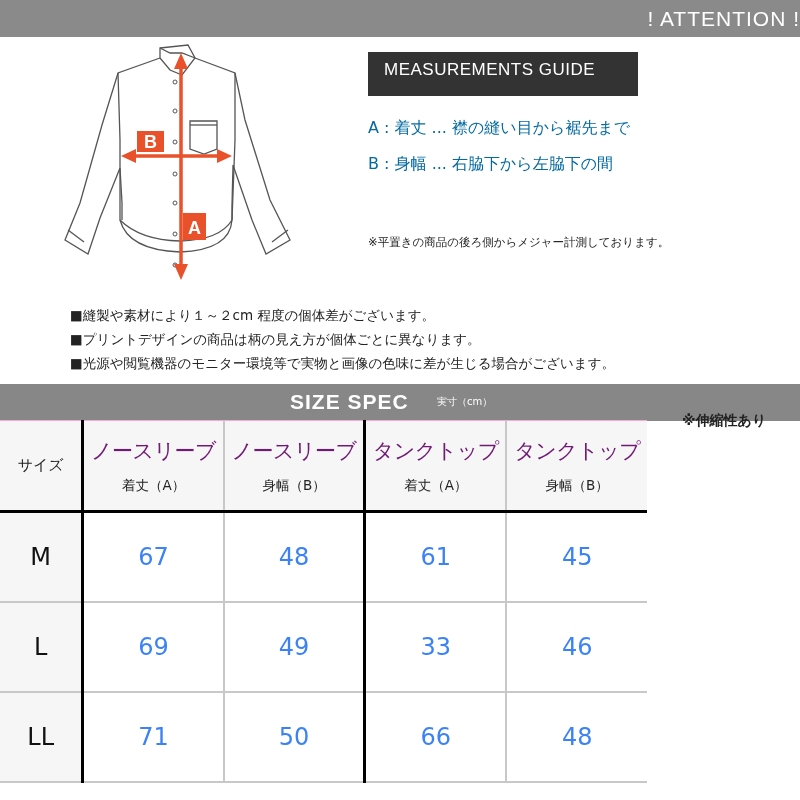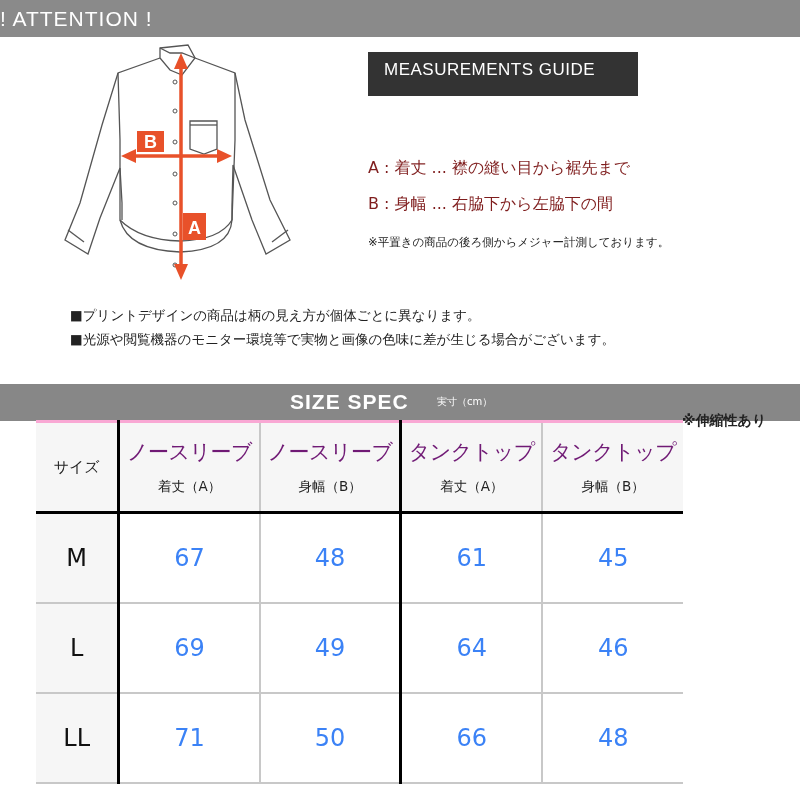--- a/index.html
+++ b/index.html
@@ -1,35 +1,35 @@
 <!DOCTYPE html>
 <html><head>
 <meta charset="utf-8">
 <style>
   * { box-sizing: border-box; margin: 0; padding: 0; }
   html, body { width: 800px; height: 800px; background: #ffffff; overflow: hidden; }
   body { position: relative; font-family: "DejaVu Sans", sans-serif; color: #222; }
 
   .attention-bar {
     position: absolute; left: 0; top: 0; width: 800px; height: 37px;
-    background: #8a8a8a; color: #fff; text-align: left;
+    background: #8a8a8a; color: #fff; text-align: right;
     font-family: "Liberation Sans", sans-serif; font-size: 21px; letter-spacing: 1px;
     line-height: 37px;
   }
 
   .shirt { position: absolute; left: 40px; top: 40px; width: 280px; height: 250px; }
 
   .guide-badge {
     position: absolute; left: 368px; top: 52px; width: 270px; height: 44px;
     background: #333333; color: #fff;
     font-family: "Liberation Sans", sans-serif; font-size: 17px; letter-spacing: 0.5px;
     line-height: 35px; padding-left: 16px;
   }
   .guide-line {
-    position: absolute; left: 368px; font-size: 16px; color: #7f1d1d; margin-top: 40px;
+    position: absolute; left: 368px; font-size: 16px; color: #0369a1;
   }
   .guide-a { top: 118px; }
   .guide-b { top: 154px; }
   .guide-note { position: absolute; left: 368px; top: 235px; font-size: 11.5px; color: #222; }
 
   .notices { position: absolute; left: 70px; top: 303px; }
   .notice { font-size: 13.5px; line-height: 24px; color: #222; white-space: nowrap; }
 
   .spec-bar {
     position: absolute; left: 0; top: 384px; width: 800px; height: 37px;
@@ -39,22 +39,21 @@
     position: absolute; left: 290px; top: 6px; font-family: "Liberation Sans", sans-serif;
     font-weight: bold; font-size: 21px; letter-spacing: 1px;
   }
   .spec-unit { position: absolute; left: 437px; top: 11px; font-size: 10px; text-align: center; }
   .spec-stretch {
     position: absolute; left: 682px; top: 12px; color: #222; font-size: 14px; font-weight: bold; margin-top: 16px;
   }
 
   table.spec {
     position: absolute; left: 0; top: 420px; width: 647px; border-collapse: collapse;
-    border-top: 3px solid #f9a8d4;
-    margin-left: 36px;
+    border-top: 1px solid #f9a8d4;
   }
   table.spec td, table.spec th { text-align: center; vertical-align: middle; }
   table.spec th { font-weight: normal; background: #f6f6f6; }
   .hdr-row { height: 91px; border-bottom: 3px solid #000; }
   .col-label { width: 160px; font-size: 15px; border-right: 3px solid #000; background: #f6f6f6; }
   .hdr-cell { width: 160px; border-right: 2px solid #c8c8c8; }
   .hdr-cell.thick { border-right: 3px solid #000; }
   .hdr-cell:last-child { border-right: none; }
   .hdr-name { display: block; font-size: 21px; color: #701a75; white-space: nowrap; letter-spacing: -0.5px; }
   .hdr-sub { display: block; font-size: 13.5px; margin-top: 12px; color: #222; }
@@ -114,20 +113,21 @@
 </svg>
 
 <div class="guide-badge">
   <span>MEASUREMENTS GUIDE</span>
 </div>
 <div class="guide-line guide-a">A : 着丈 ... 襟の縫い目から裾先まで</div>
 <div class="guide-line guide-b">B : 身幅 ... 右脇下から左脇下の間</div>
 <div class="guide-note">※平置きの商品の後ろ側からメジャー計測しております。</div>
 
 <div class="notices">
+  <div class="notice">■縫製や素材により１～２cm 程度の個体差がございます。</div>
   <div class="notice">■プリントデザインの商品は柄の見え方が個体ごとに異なります。</div>
   <div class="notice">■光源や閲覧機器のモニター環境等で実物と画像の色味に差が生じる場合がございます。</div>
 </div>
 
 <div class="spec-bar">
   <span class="spec-title">SIZE SPEC</span>
   <span class="spec-unit">実寸（cm）</span>
   <span class="spec-stretch">※伸縮性あり</span>
 </div>
 
@@ -156,21 +156,21 @@
     <td class="size-cell">M</td>
     <td class="val-cell">67</td>
     <td class="val-cell thick">48</td>
     <td class="val-cell">61</td>
     <td class="val-cell">45</td>
   </tr>
   <tr class="data-row">
     <td class="size-cell">L</td>
     <td class="val-cell">69</td>
     <td class="val-cell thick">49</td>
-    <td class="val-cell">64</td>
+    <td class="val-cell">33</td>
     <td class="val-cell">46</td>
   </tr>
   <tr class="data-row">
     <td class="size-cell">LL</td>
     <td class="val-cell">71</td>
     <td class="val-cell thick">50</td>
     <td class="val-cell">66</td>
     <td class="val-cell">48</td>
   </tr>
 </tbody>

